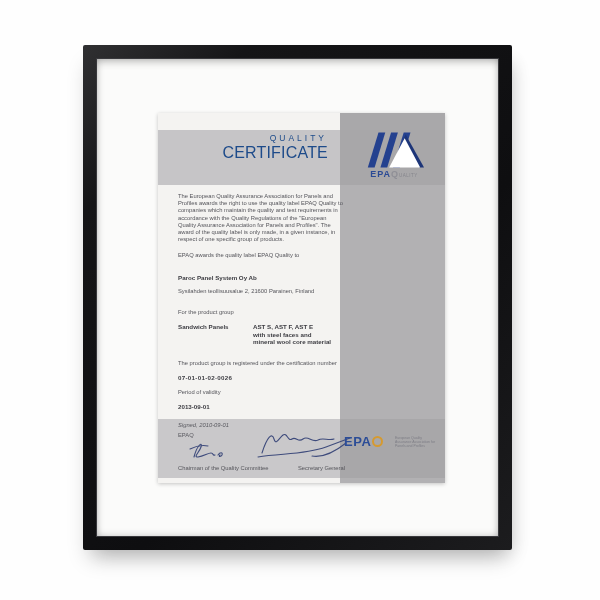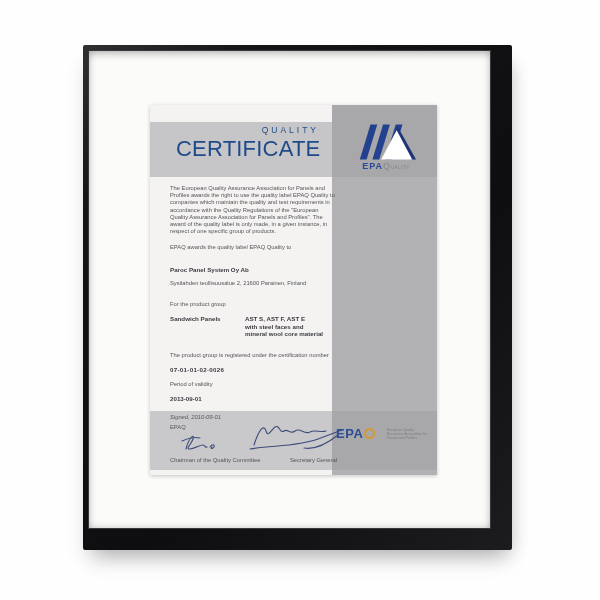--- a/index.html
+++ b/index.html
@@ -5,21 +5,21 @@
   * { margin:0; padding:0; box-sizing:border-box; }
   html,body { width:600px; height:600px; background:#ffffff; font-family:"Liberation Sans", sans-serif; }
   .stage { position:relative; width:600px; height:600px; background:#fefefe; overflow:hidden; }
 
   
   .frame {
     position:absolute; left:83px; top:45px; width:429px; height:505px;
     background:linear-gradient(135deg,#303032 0%,#151517 18%,#0e0e10 60%,#1c1c1e 100%);
     border-radius:2px;
     box-shadow:0 14px 20px -6px rgba(0,0,0,0.22), 8px 10px 18px -8px rgba(0,0,0,0.14);
-    padding:6px;
+    padding:14px;
   }
   .mat {
     position:relative; width:401px; height:477px; background:#fbfbfa;
     outline:1px solid #38383c;
     box-shadow:inset 0 6px 9px -4px rgba(0,0,0,0.30),
                inset 6px 0 9px -6px rgba(0,0,0,0.18),
                inset -6px 0 9px -6px rgba(0,0,0,0.18),
                inset 0 -5px 8px -5px rgba(0,0,0,0.18);
   }
 
@@ -34,21 +34,21 @@
   .strip       { left:182px; top:0;    width:105px; height:370px; background:#b2b1b3; }
   .strip-top   { left:182px; top:0;    width:105px; height:17px;  background:#a9a8aa; }
   .band-head-l { left:0;     top:17px; width:182px; height:55px;  background:#c6c5c7; }
   .band-head-r { left:182px; top:17px; width:105px; height:55px;  background:#a8a7a9; }
   .band-foot-l { left:0;     top:306px;width:182px; height:59px;  background:#c9c8ca; }
   .band-foot-r { left:182px; top:306px;width:105px; height:59px;  background:#a8a7a9; }
 
   
   .head-text { left:26px; top:20px; width:144px; text-align:right; color:#1d4b8a; }
   .quality-word { font-size:8.5px; letter-spacing:3px; margin-right:1px; }
-  .cert-word { font-size:22px; letter-spacing:0.2px; margin-top:1px; }
+  .cert-word { font-size:16px; letter-spacing:0.2px; margin-top:1px; }
 
   
   .logo-top { left:200px; top:19px; width:72px; text-align:center; }
   .logo-top svg { display:block; margin:0 auto; }
   .logo-top-text { margin-top:1px; font-size:9px; font-weight:bold; letter-spacing:1px; }
   .logo-top-text .epa { color:#2b4a95; }
   .logo-top-text .q   { color:#8f8f96; }
   .logo-top-text .uality { font-size:4.5px; font-weight:normal; color:#85858c; letter-spacing:0.5px; }
 
   

